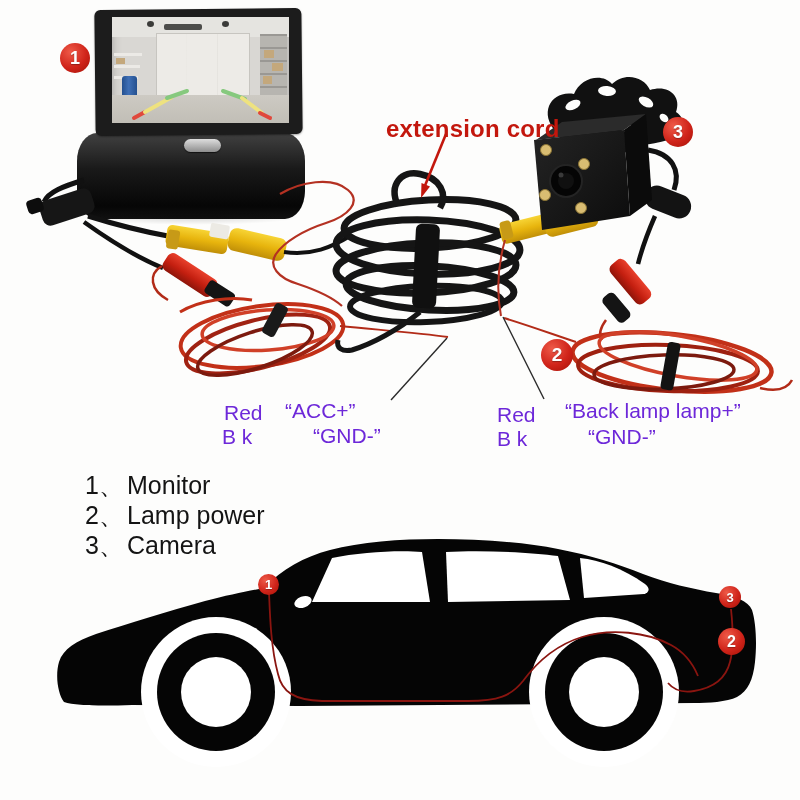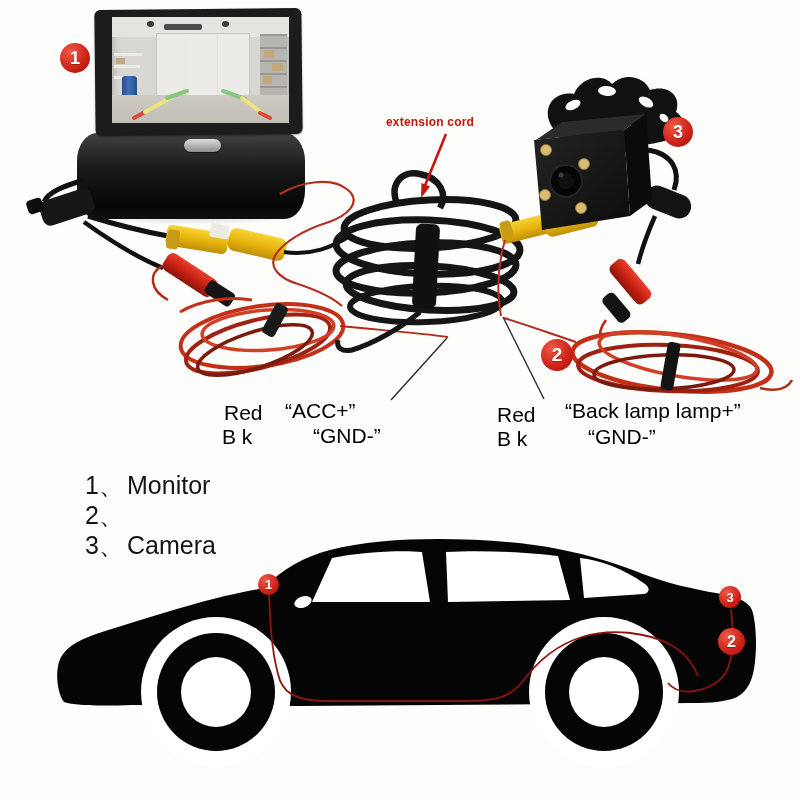--- a/index.html
+++ b/index.html
@@ -31,23 +31,23 @@
   .pwr-btn{position:absolute;left:184px;top:139px;width:37px;height:13px;border-radius:7px;
            background:linear-gradient(#dedede,#8d8d8d);box-shadow:0 1px 1px rgba(0,0,0,.6);}
   .base-shadow{position:absolute;left:85px;top:209px;width:216px;height:16px;border-radius:50%;
                background:radial-gradient(ellipse at center,rgba(0,0,0,.16),rgba(0,0,0,0) 70%);}
   
   .badge{position:absolute;border-radius:50%;color:#fff;font-weight:bold;display:flex;
          align-items:center;justify-content:center;z-index:6;
          background:radial-gradient(circle at 35% 30%,#ee5a48,#d0241a 55%,#a31106);
          text-shadow:0 1px 1px rgba(0,0,0,.3);}
   
-  .note-red{position:absolute;left:386px;top:115px;font-size:12px;font-weight:bold;color:#c3170d;
+  .note-red{position:absolute;left:386px;top:115px;font-size:24px;font-weight:bold;color:#c3170d;
             letter-spacing:.2px;z-index:5;}
-  .wl{position:absolute;font-size:21px;color:#000000;z-index:5;white-space:nowrap;}
+  .wl{position:absolute;font-size:21px;color:#6d28d9;z-index:5;white-space:nowrap;}
   .legend{position:absolute;left:85px;top:470px;z-index:5;color:#141414;}
   .legend-row{display:flex;height:30px;align-items:center;font-size:25px;}
   .legend-num{width:42px;}
   .overlay{position:absolute;left:0;top:0;width:800px;height:800px;z-index:3;}
   .photo{z-index:2;}
 </style>
 </head>
 <body>
 
 <div class="stage">
@@ -265,20 +265,21 @@
   <div class="wl" style="left:565px;top:399px;">“Back lamp lamp+”</div>
   <div class="wl" style="left:588px;top:425px;">“GND-”</div>
 
   <div class="legend">
     <div class="legend-row">
       <span class="legend-num">1、</span>
       <span>Monitor</span>
     </div>
     <div class="legend-row">
       <span class="legend-num">2、</span>
+      <span>Lamp power</span>
     </div>
     <div class="legend-row">
       <span class="legend-num">3、</span>
       <span>Camera</span>
     </div>
   </div>
 
 </div>
 
 </body></html>

